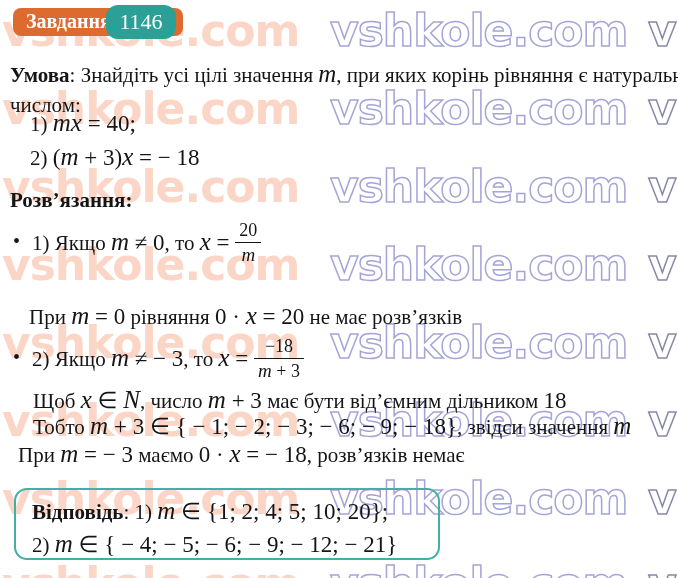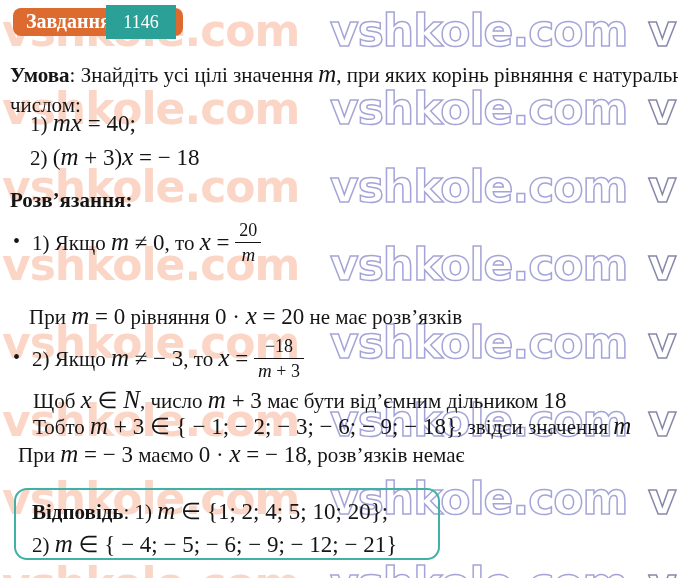--- a/index.html
+++ b/index.html
@@ -31,21 +31,21 @@
   .frac .fd{display:block;padding:0 4px;}
   .frac .fi{font-style:italic;font-size:19px;}
   
   .badge-label{
     position:absolute;left:13px;top:8px;width:170px;height:28px;box-sizing:border-box;
     background:#dd6a2f;border-radius:8px;color:#fff;font-weight:bold;font-size:20px;
     line-height:27px;padding-left:13px;
   }
   .badge-num{
     position:absolute;left:106px;top:5px;width:70px;height:34px;
-    background:#2aa096;border-radius:0;color:#fff;font-size:18px;
+    background:#2aa096;border-radius:12px;color:#fff;font-size:22px;
     text-align:center;line-height:34px;
   }
   
   .ans-box{
     position:absolute;left:14px;top:488px;width:426px;height:72px;box-sizing:border-box;
     border:2.5px solid #43b0a5;border-radius:13px;padding:5px 0 0 16px;background:transparent;
   }
   .ans-ln{white-space:nowrap;line-height:31px;font-size:21px;}
 </style>
 </head>

